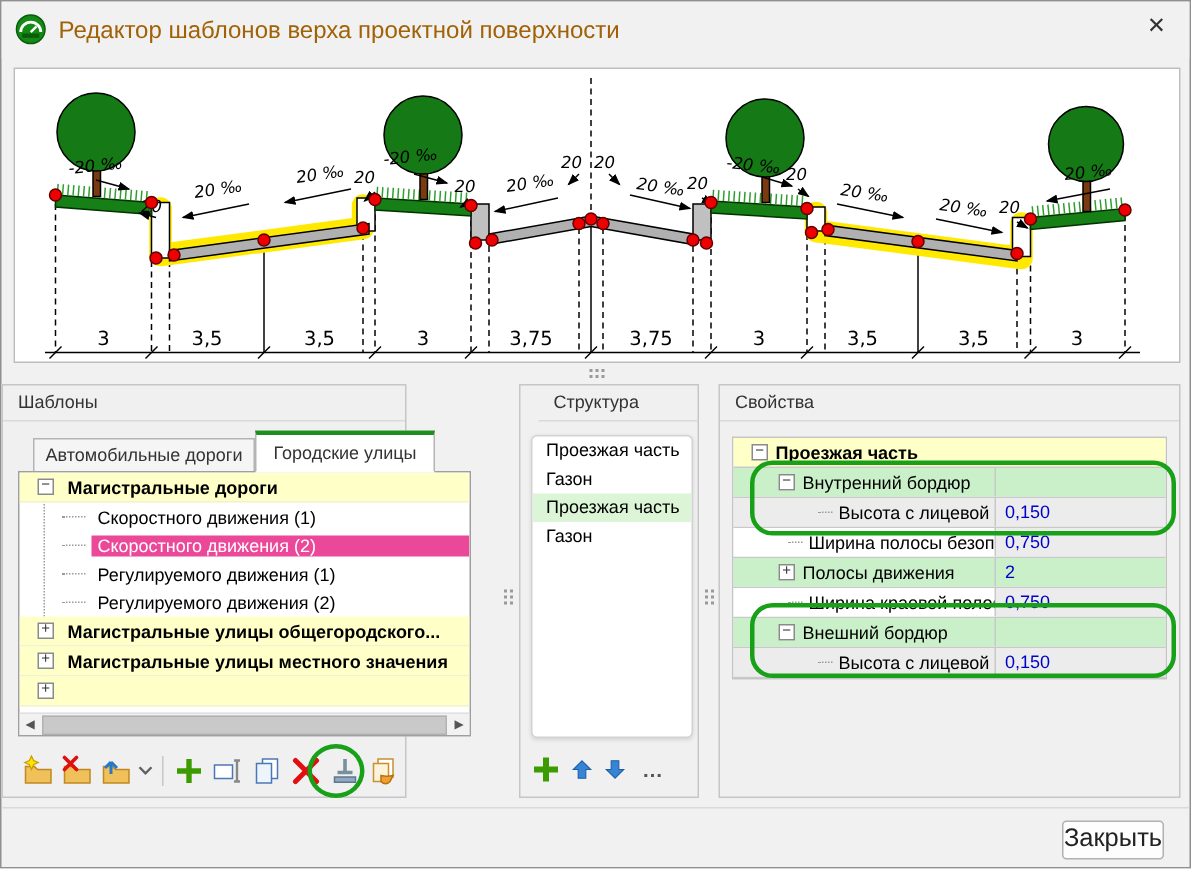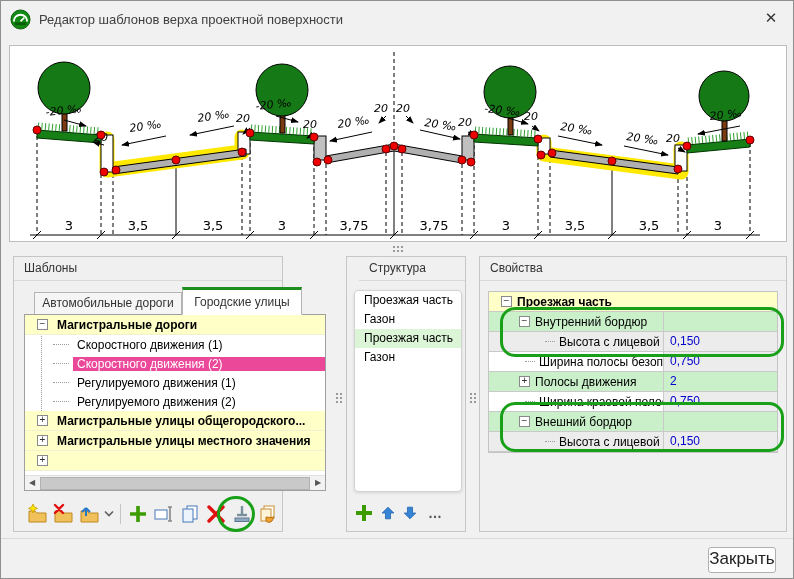--- a/index.html
+++ b/index.html
@@ -1,31 +1,31 @@
 <!DOCTYPE html>
 <html><head>
 <meta charset="utf-8">
 <style>
   html,body{margin:0;padding:0;background:#e8e8e8;font-family:"Liberation Sans",sans-serif;}
   .window{position:relative;width:794px;height:579px;background:#f1f1f1;border:1px solid #8f8f8f;box-sizing:border-box;overflow:hidden;}
   
   .titlebar{position:absolute;left:0;top:0;width:100%;height:38px;background:#f1f1f1;}
   .appicon{position:absolute;left:9px;top:8px;width:21px;height:21px;}
-  .title{position:absolute;left:38px;top:11px;font-size:13px;color:#404040;}
+  .title{position:absolute;left:38px;top:11px;font-size:16px;color:#a16207;}
   .closebtn{position:absolute;right:0px;top:0px;width:44px;height:34px;text-align:center;line-height:34px;font-size:15px;color:#333;cursor:pointer;}
   
   .canvas{position:absolute;left:8px;top:44px;width:778px;height:197px;background:#fff;border:1px solid #bdbdbd;box-sizing:border-box;}
   
   .grip{position:absolute;width:2px;height:2px;background:#9a9a9a;}
   .griph{box-shadow:4px 0 #9a9a9a,8px 0 #9a9a9a,0 4px #9a9a9a,4px 4px #9a9a9a,8px 4px #9a9a9a;}
   .gripv{box-shadow:4px 0 #9a9a9a,0 4px #9a9a9a,4px 4px #9a9a9a,0 8px #9a9a9a,4px 8px #9a9a9a;}
   
   .panel{position:absolute;top:255px;height:276px;background:#f0f0f0;border:1px solid #c6c6c6;box-sizing:border-box;}
   .phead{height:23px;line-height:23px;padding-left:10px;font-size:12px;color:#333;border-bottom:1px solid #d9d9d9;}
-  #panel-templates{left:12px;width:270px;}
+  #panel-templates{left:0;width:270px;}
   #panel-structure{left:345px;width:120px;padding-left:12px;}
   #panel-properties{left:478px;width:308px;}
   
   .tabs{position:absolute;left:14px;top:30px;height:28px;}
   .tab{position:absolute;box-sizing:border-box;font-size:12px;text-align:center;border:1px solid #b4b4b4;color:#333;}
   .tab.inactive{left:6px;top:5px;width:148px;height:23px;line-height:21px;background:#f5f5f5;border-bottom:none;}
   .tab.active{left:154px;top:0px;width:120px;height:28px;line-height:24px;background:#fff;border-top:3px solid #1e8e1e;border-bottom:1px solid #fff;z-index:3;}
   
   .treebox{position:absolute;left:10px;top:57px;width:302px;height:177px;background:#fff;border:1px solid #9f9f9f;box-sizing:border-box;overflow:hidden;}
   .trow{height:19px;display:flex;align-items:center;font-size:12px;white-space:nowrap;overflow:hidden;position:relative;}

